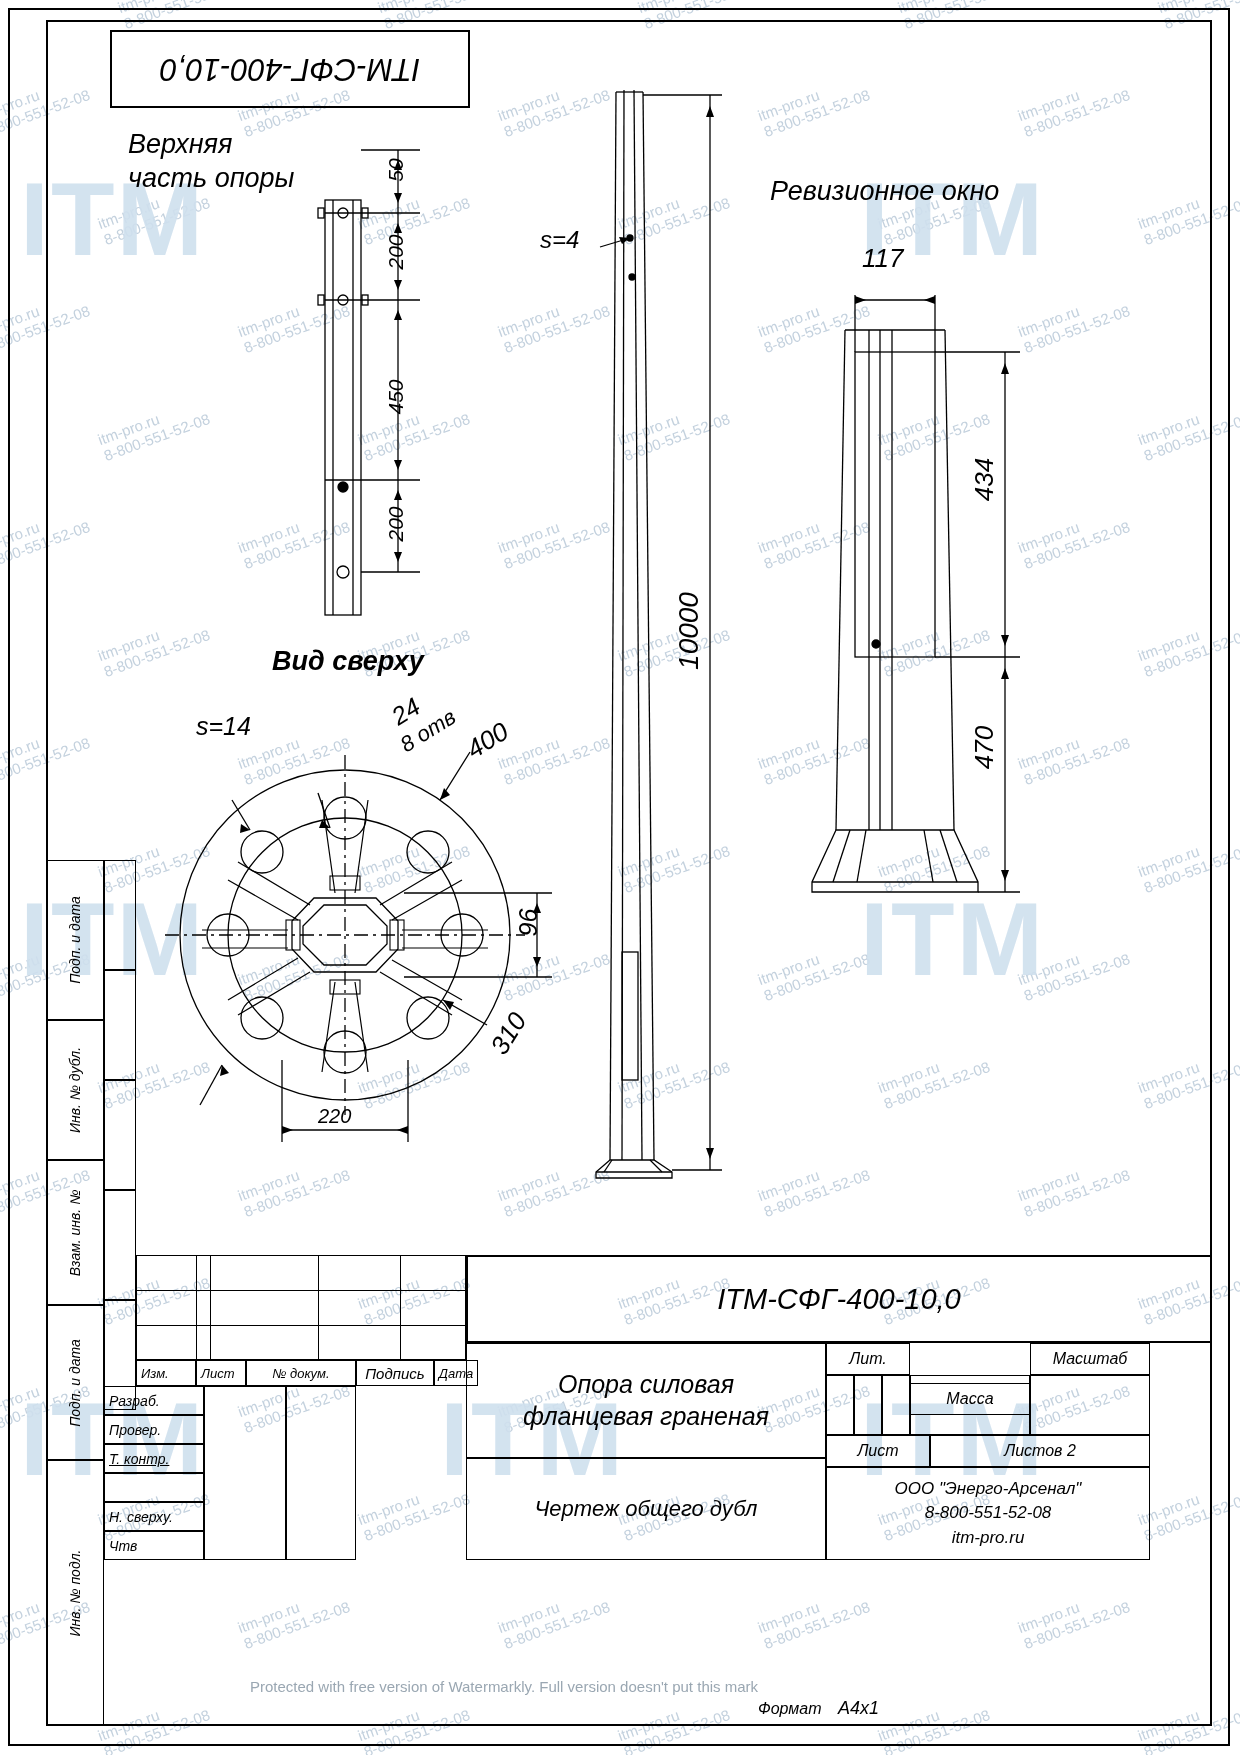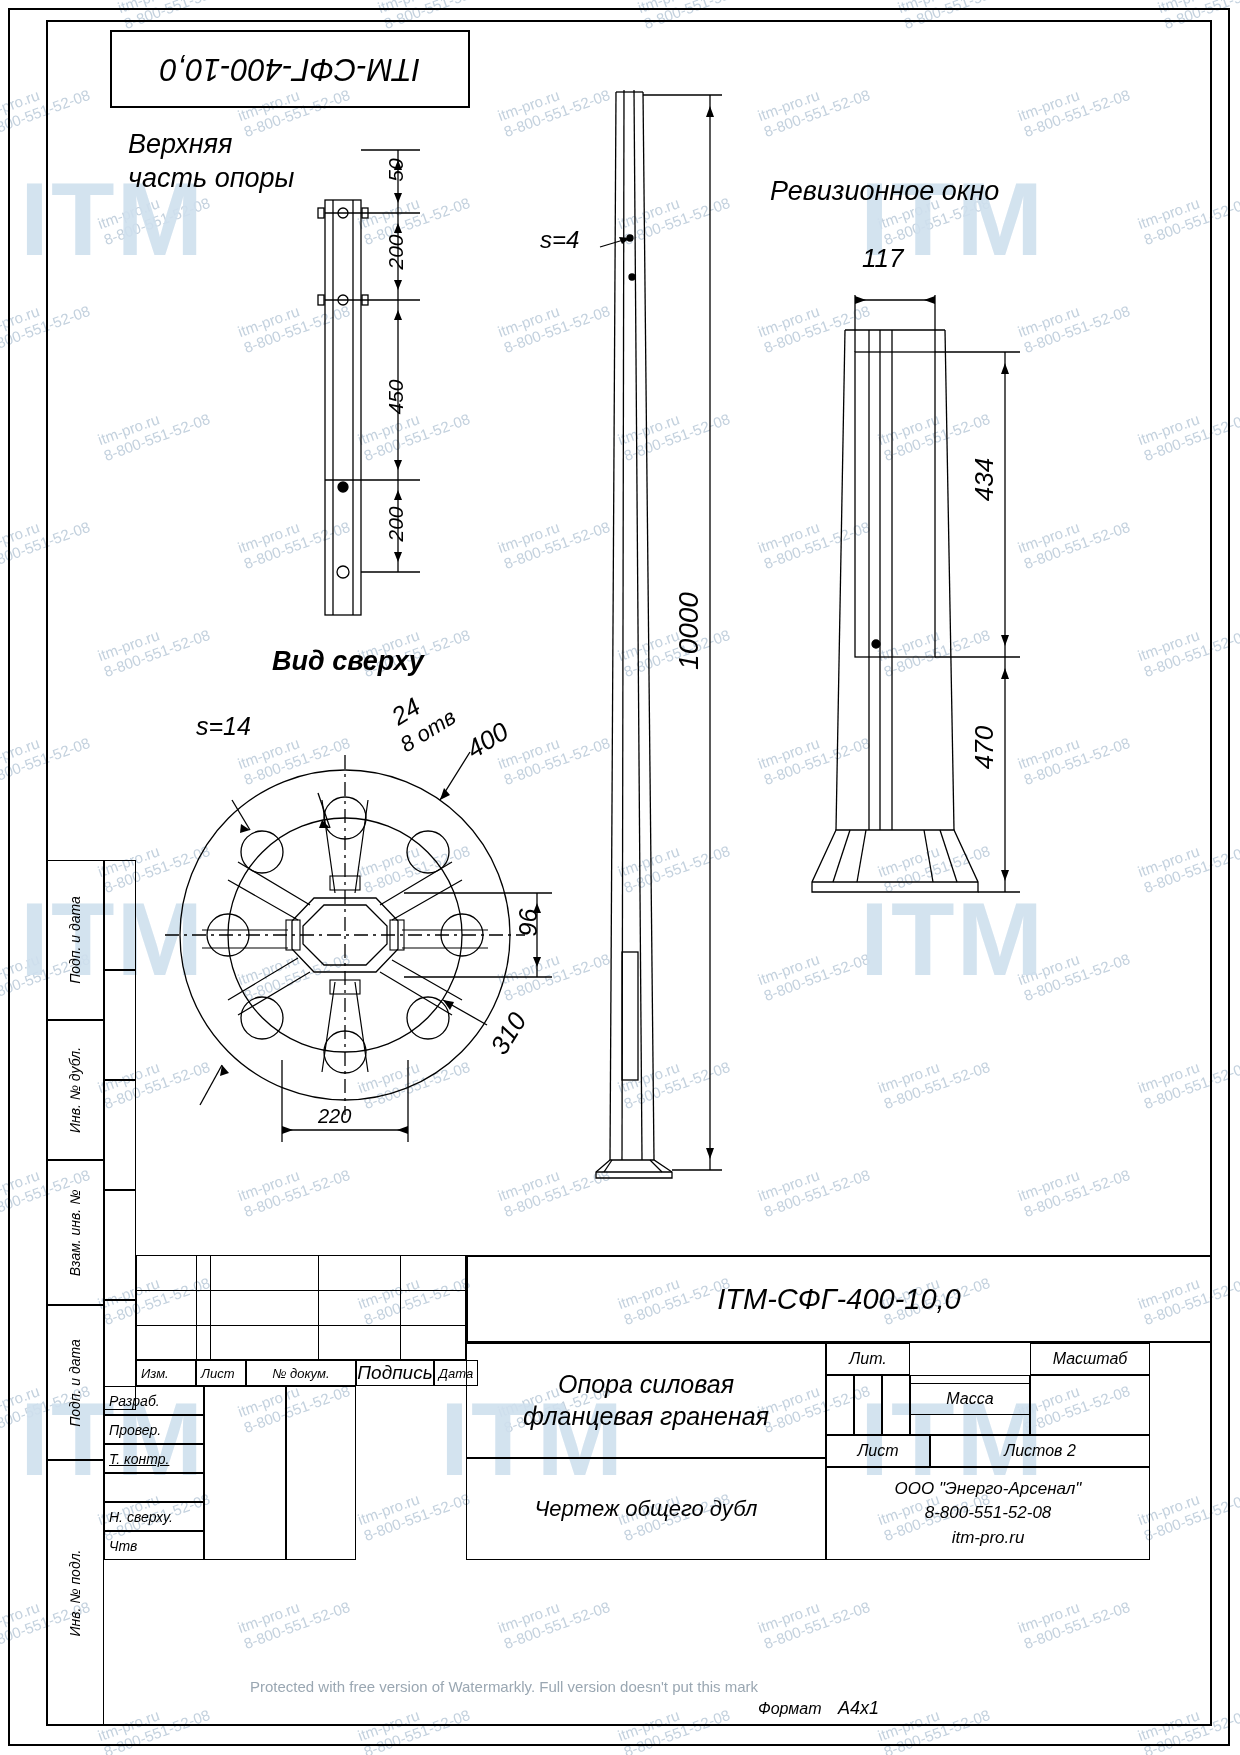--- a/index.html
+++ b/index.html
@@ -477,21 +477,21 @@
 <div class="tb" style="left:136px;top:1360px;width:60px;height:26px;">
   <div class="tb-label" style="height:100%;font-size:13px;">Изм.</div>
 </div>
 <div class="tb" style="left:196px;top:1360px;width:50px;height:26px;">
   <div class="tb-label" style="height:100%;font-size:13px;">Лист</div>
 </div>
 <div class="tb" style="left:246px;top:1360px;width:110px;height:26px;">
   <div class="tb-center" style="height:100%;font-size:13px;font-style:italic;">№ докум.</div>
 </div>
 <div class="tb" style="left:356px;top:1360px;width:78px;height:26px;">
-  <div class="tb-center" style="height:100%;font-size:19px;font-style:italic;">Подпись</div>
+  <div class="tb-center" style="height:100%;font-size:15px;font-style:italic;">Подпись</div>
 </div>
 <div class="tb" style="left:434px;top:1360px;width:44px;height:26px;">
   <div class="tb-center" style="height:100%;font-size:13px;font-style:italic;">Дата</div>
 </div>
 
 <div class="tb" style="left:104px;top:1386px;width:100px;height:29px;">
   <div class="tb-label" style="height:100%;">Разраб.</div>
 </div>
 <div class="tb" style="left:104px;top:1415px;width:100px;height:29px;">
   <div class="tb-label" style="height:100%;">Провер.</div>

